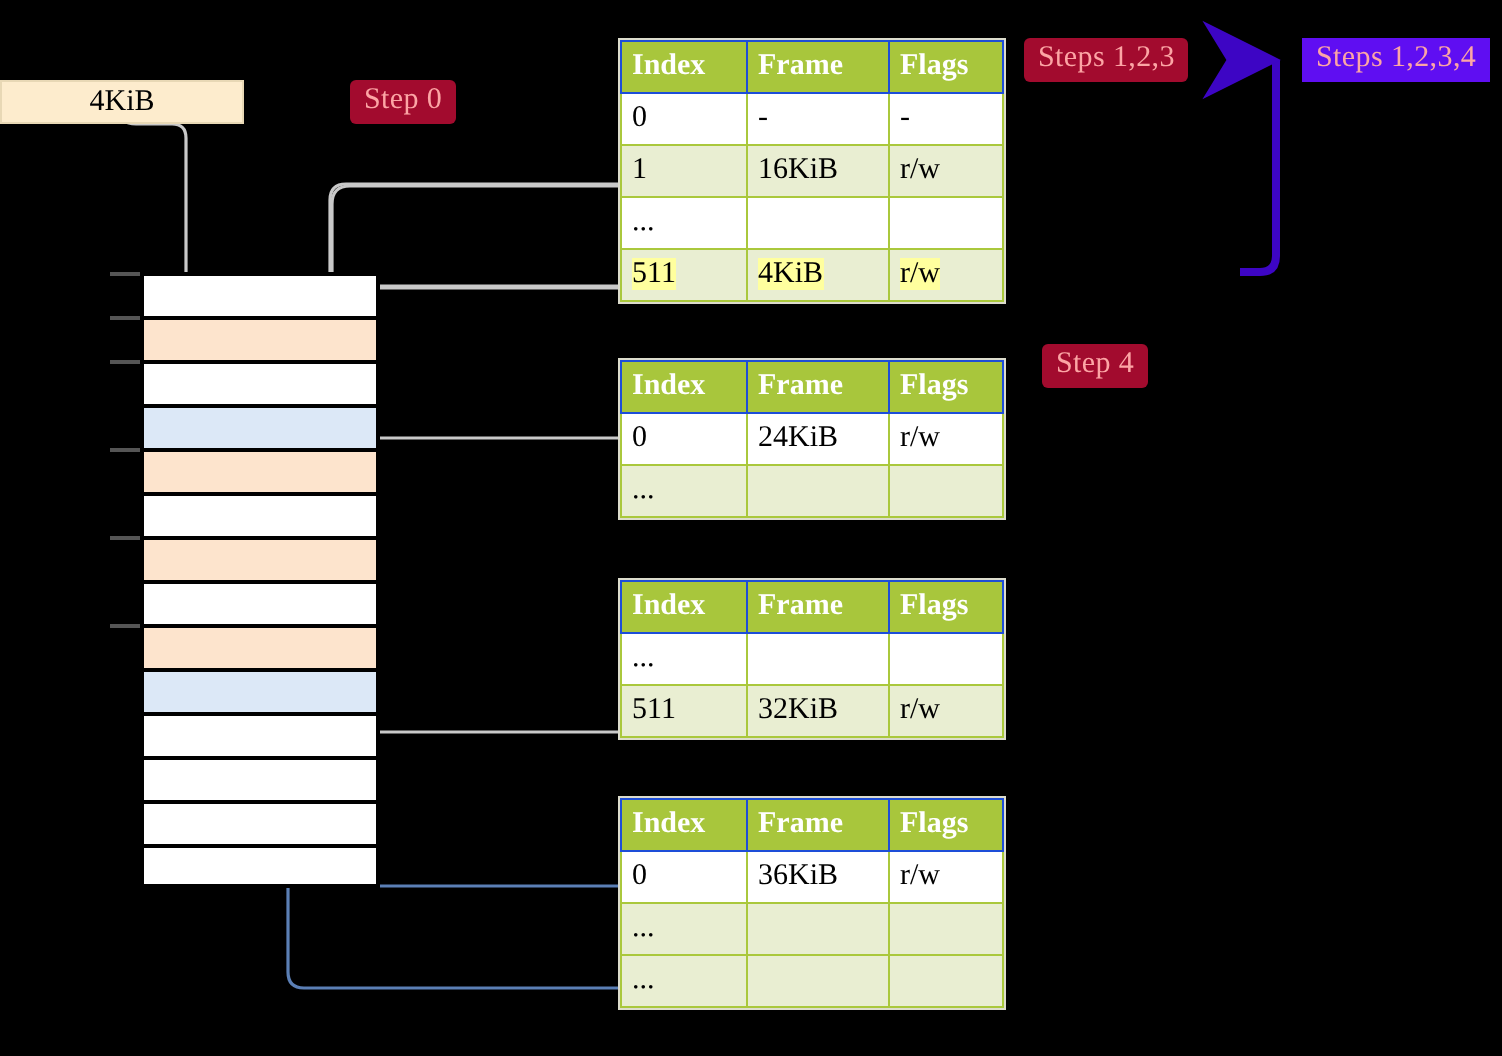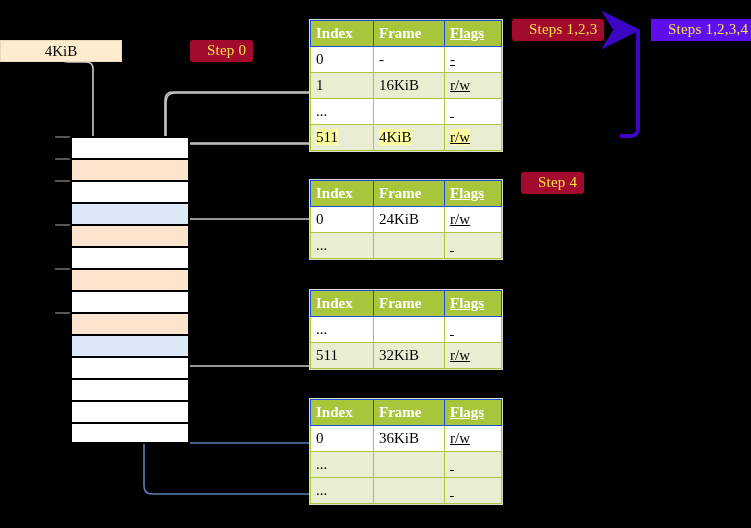--- a/index.html
+++ b/index.html
@@ -7,24 +7,24 @@
     width:751px;height:528px;position:relative;overflow:hidden;
     font-family:"Liberation Serif", serif;
     color:#000;
   }
   .stage{position:absolute;left:0;top:0;width:751px;height:528px;}
   svg.wires{position:absolute;left:0;top:0;width:751px;height:528px;pointer-events:none;}
 
   
   .badge{
     position:absolute;
-    color:#fde047;
+    color:#fca5a5;
     font-size:15px;
     line-height:19px;
-    padding:1px 7px 2px 17px;
+    padding:1px 7px 2px 7px;
     white-space:nowrap;
     letter-spacing:0.2px;
   }
   .badge.red{background:#a20b2e;border-radius:3px;}
   .badge.blue{background:#5f0ef2;}
 
   
   .memlabel{
     position:absolute;
     background:#fdeccd;
@@ -71,21 +71,21 @@
   .ptable th{
     background:#a8c63c;
     color:#ffffff;
     font-weight:bold;
     border:1px solid #1d4ed8;
   }
   .ptable tr.alt td{background:#e9eed2;}
   .ptable td.hl span{background:#ffff9e;}
   .cw-index{width:52px;}
   .cw-frame{width:60px;}
-  .cw-flags{width:46px;text-decoration:underline;}
+  .cw-flags{width:46px;}
 </style>
 </head>
 <body>
 
 <div class="stage">
 
   <svg class="wires" viewBox="0 0 751 528">
     <defs>
       <marker id="ah-gray" markerWidth="9" markerHeight="9" refX="4.5" refY="7.6" orient="auto">
         <path d="M0.6,0 L4.5,8 L8.4,0 L4.5,2.4 Z" fill="#c9c9c9"></path>
@@ -142,21 +142,21 @@
 
     <g>
       <path d="M620,136 L630,136 Q638,136 638,128 L638,30" fill="none" stroke="#3d05c4" stroke-width="4" marker-end="url(#ah-violet)"></path>
     </g>
   </svg>
 
   <div class="memlabel" style="left:0px;top:40px;width:120px;height:20px;line-height:20px;">
     <span>4KiB</span>
   </div>
 
-  <div class="badge red" style="left:190px;top:40px;">
+  <div class="badge red" style="left:175px;top:40px;">
     <span>Step 0</span>
   </div>
   <div class="badge red" style="left:512px;top:19px;">
     <span>Steps 1,2,3</span>
   </div>
   <div class="badge blue" style="left:651px;top:19px;">
     <span>Steps 1,2,3,4</span>
   </div>
   <div class="badge red" style="left:521px;top:172px;">
     <span>Step 4</span>

